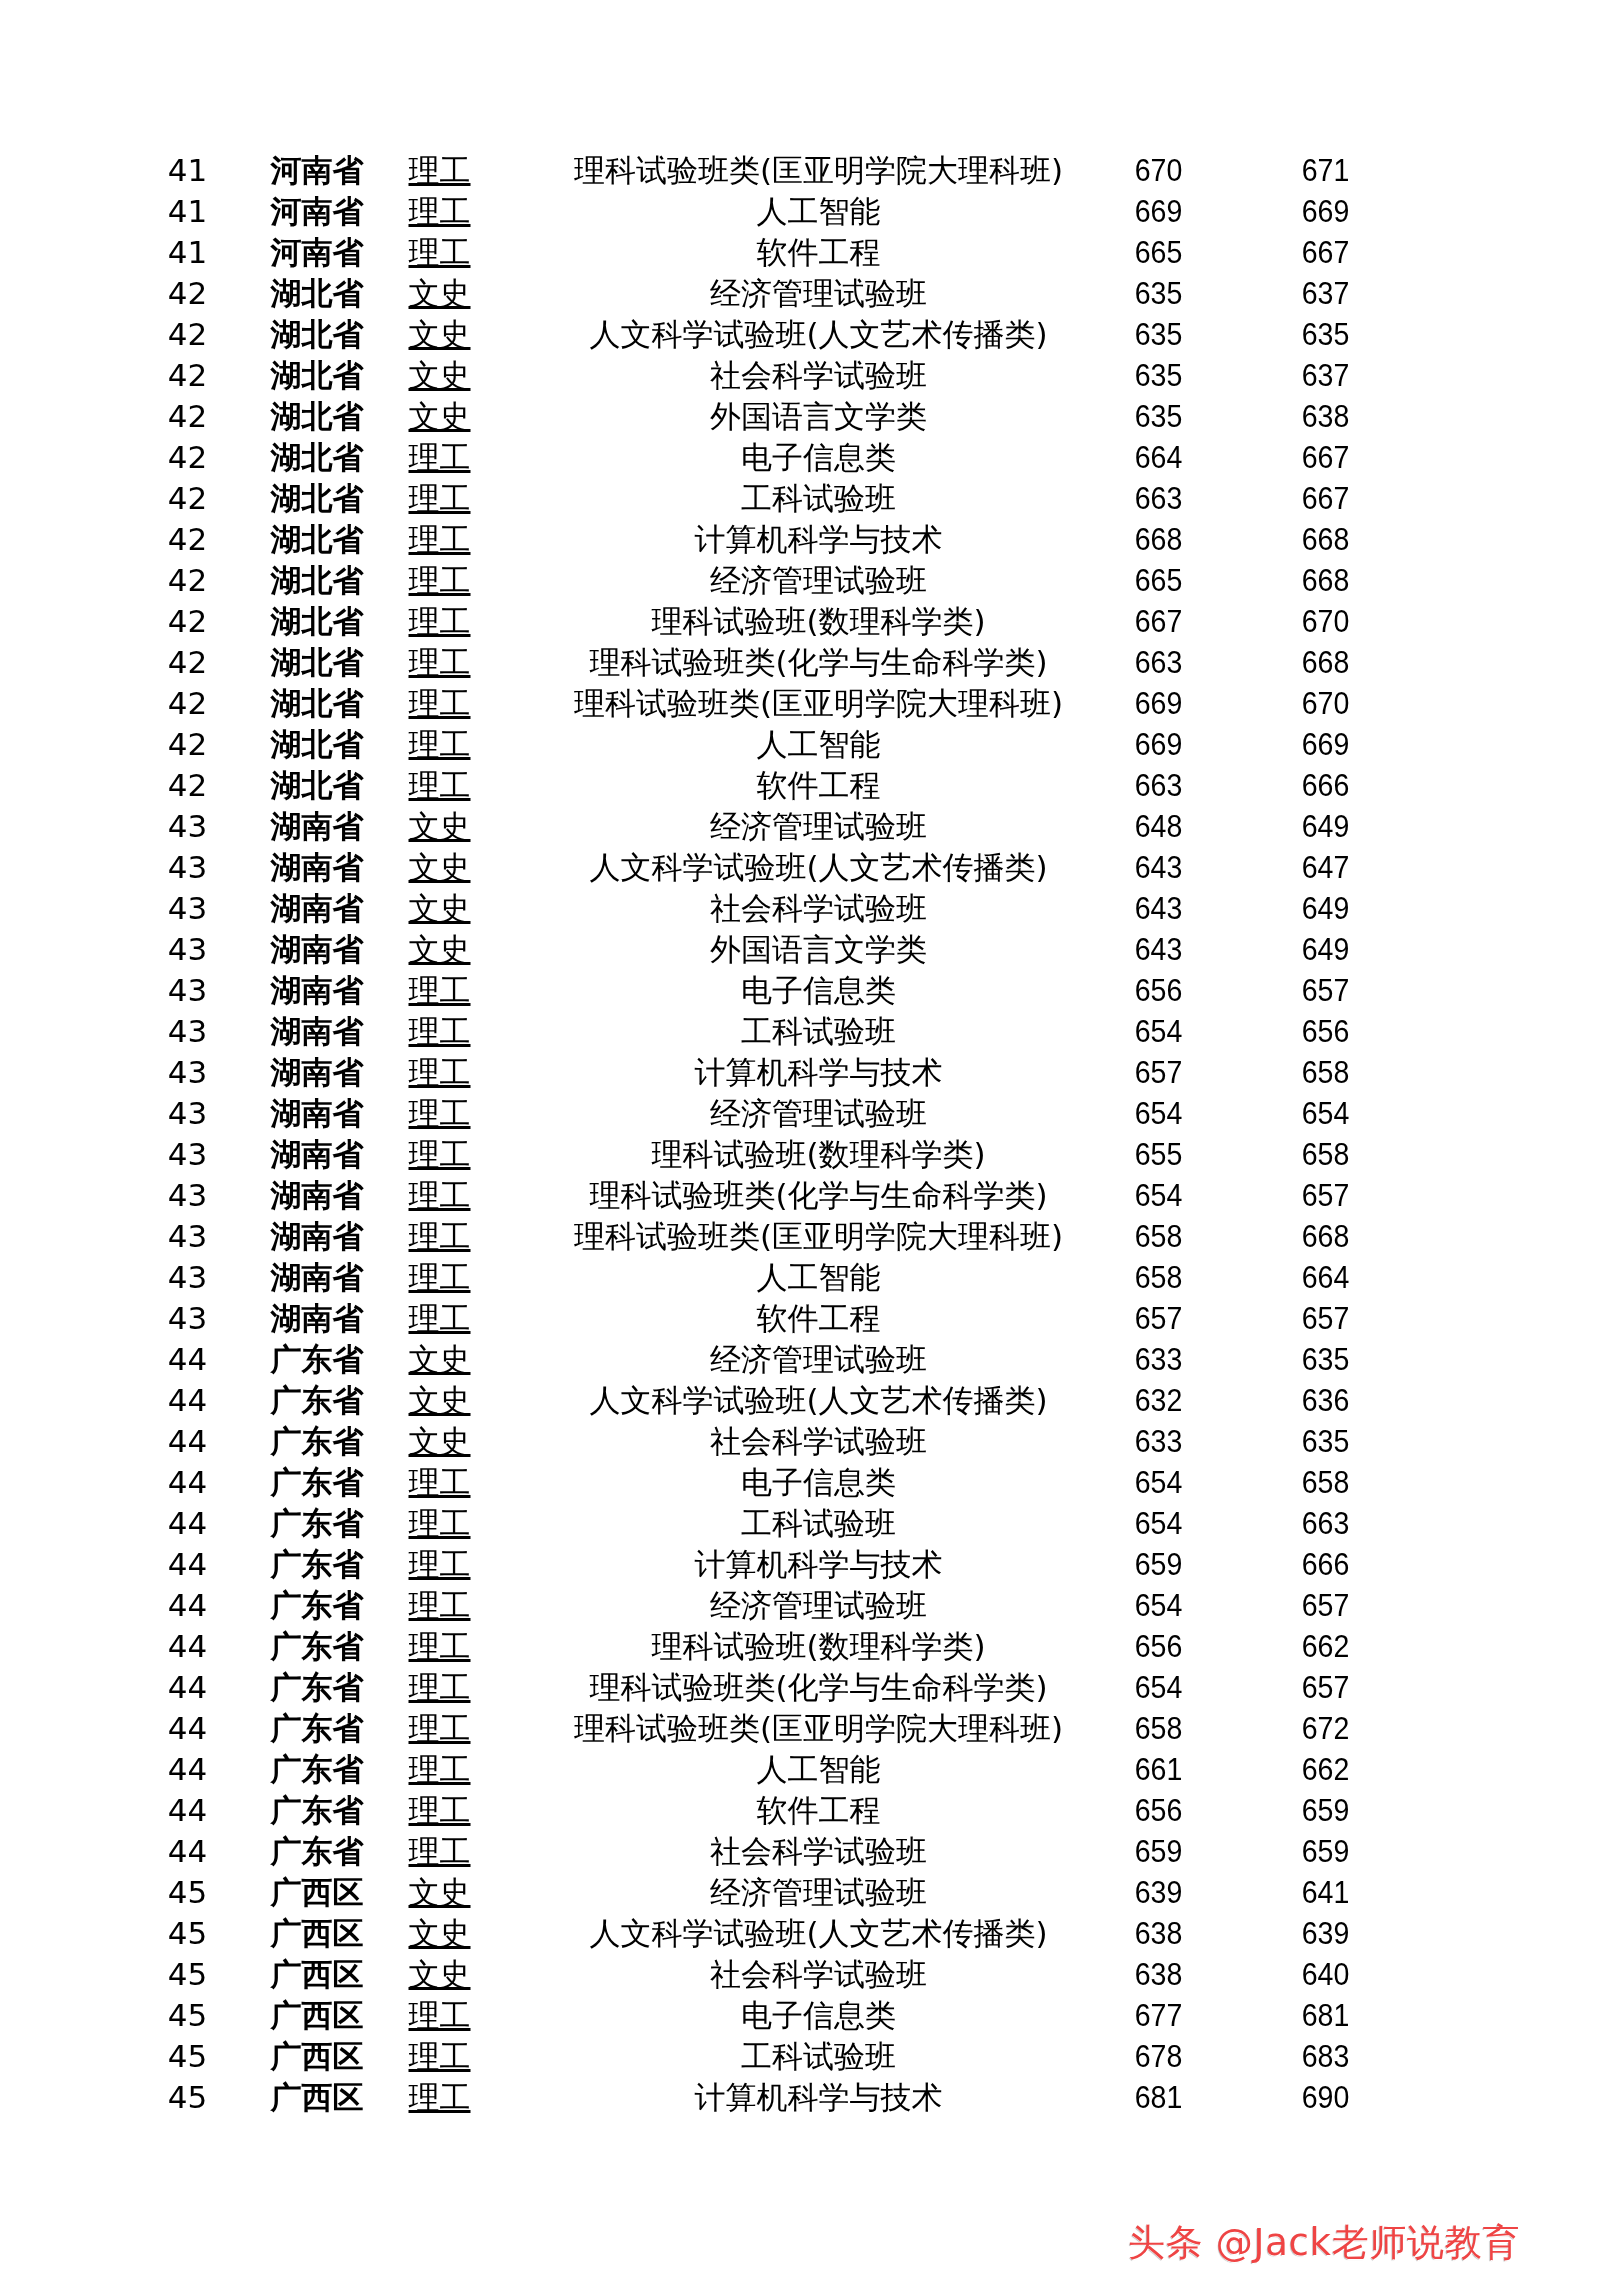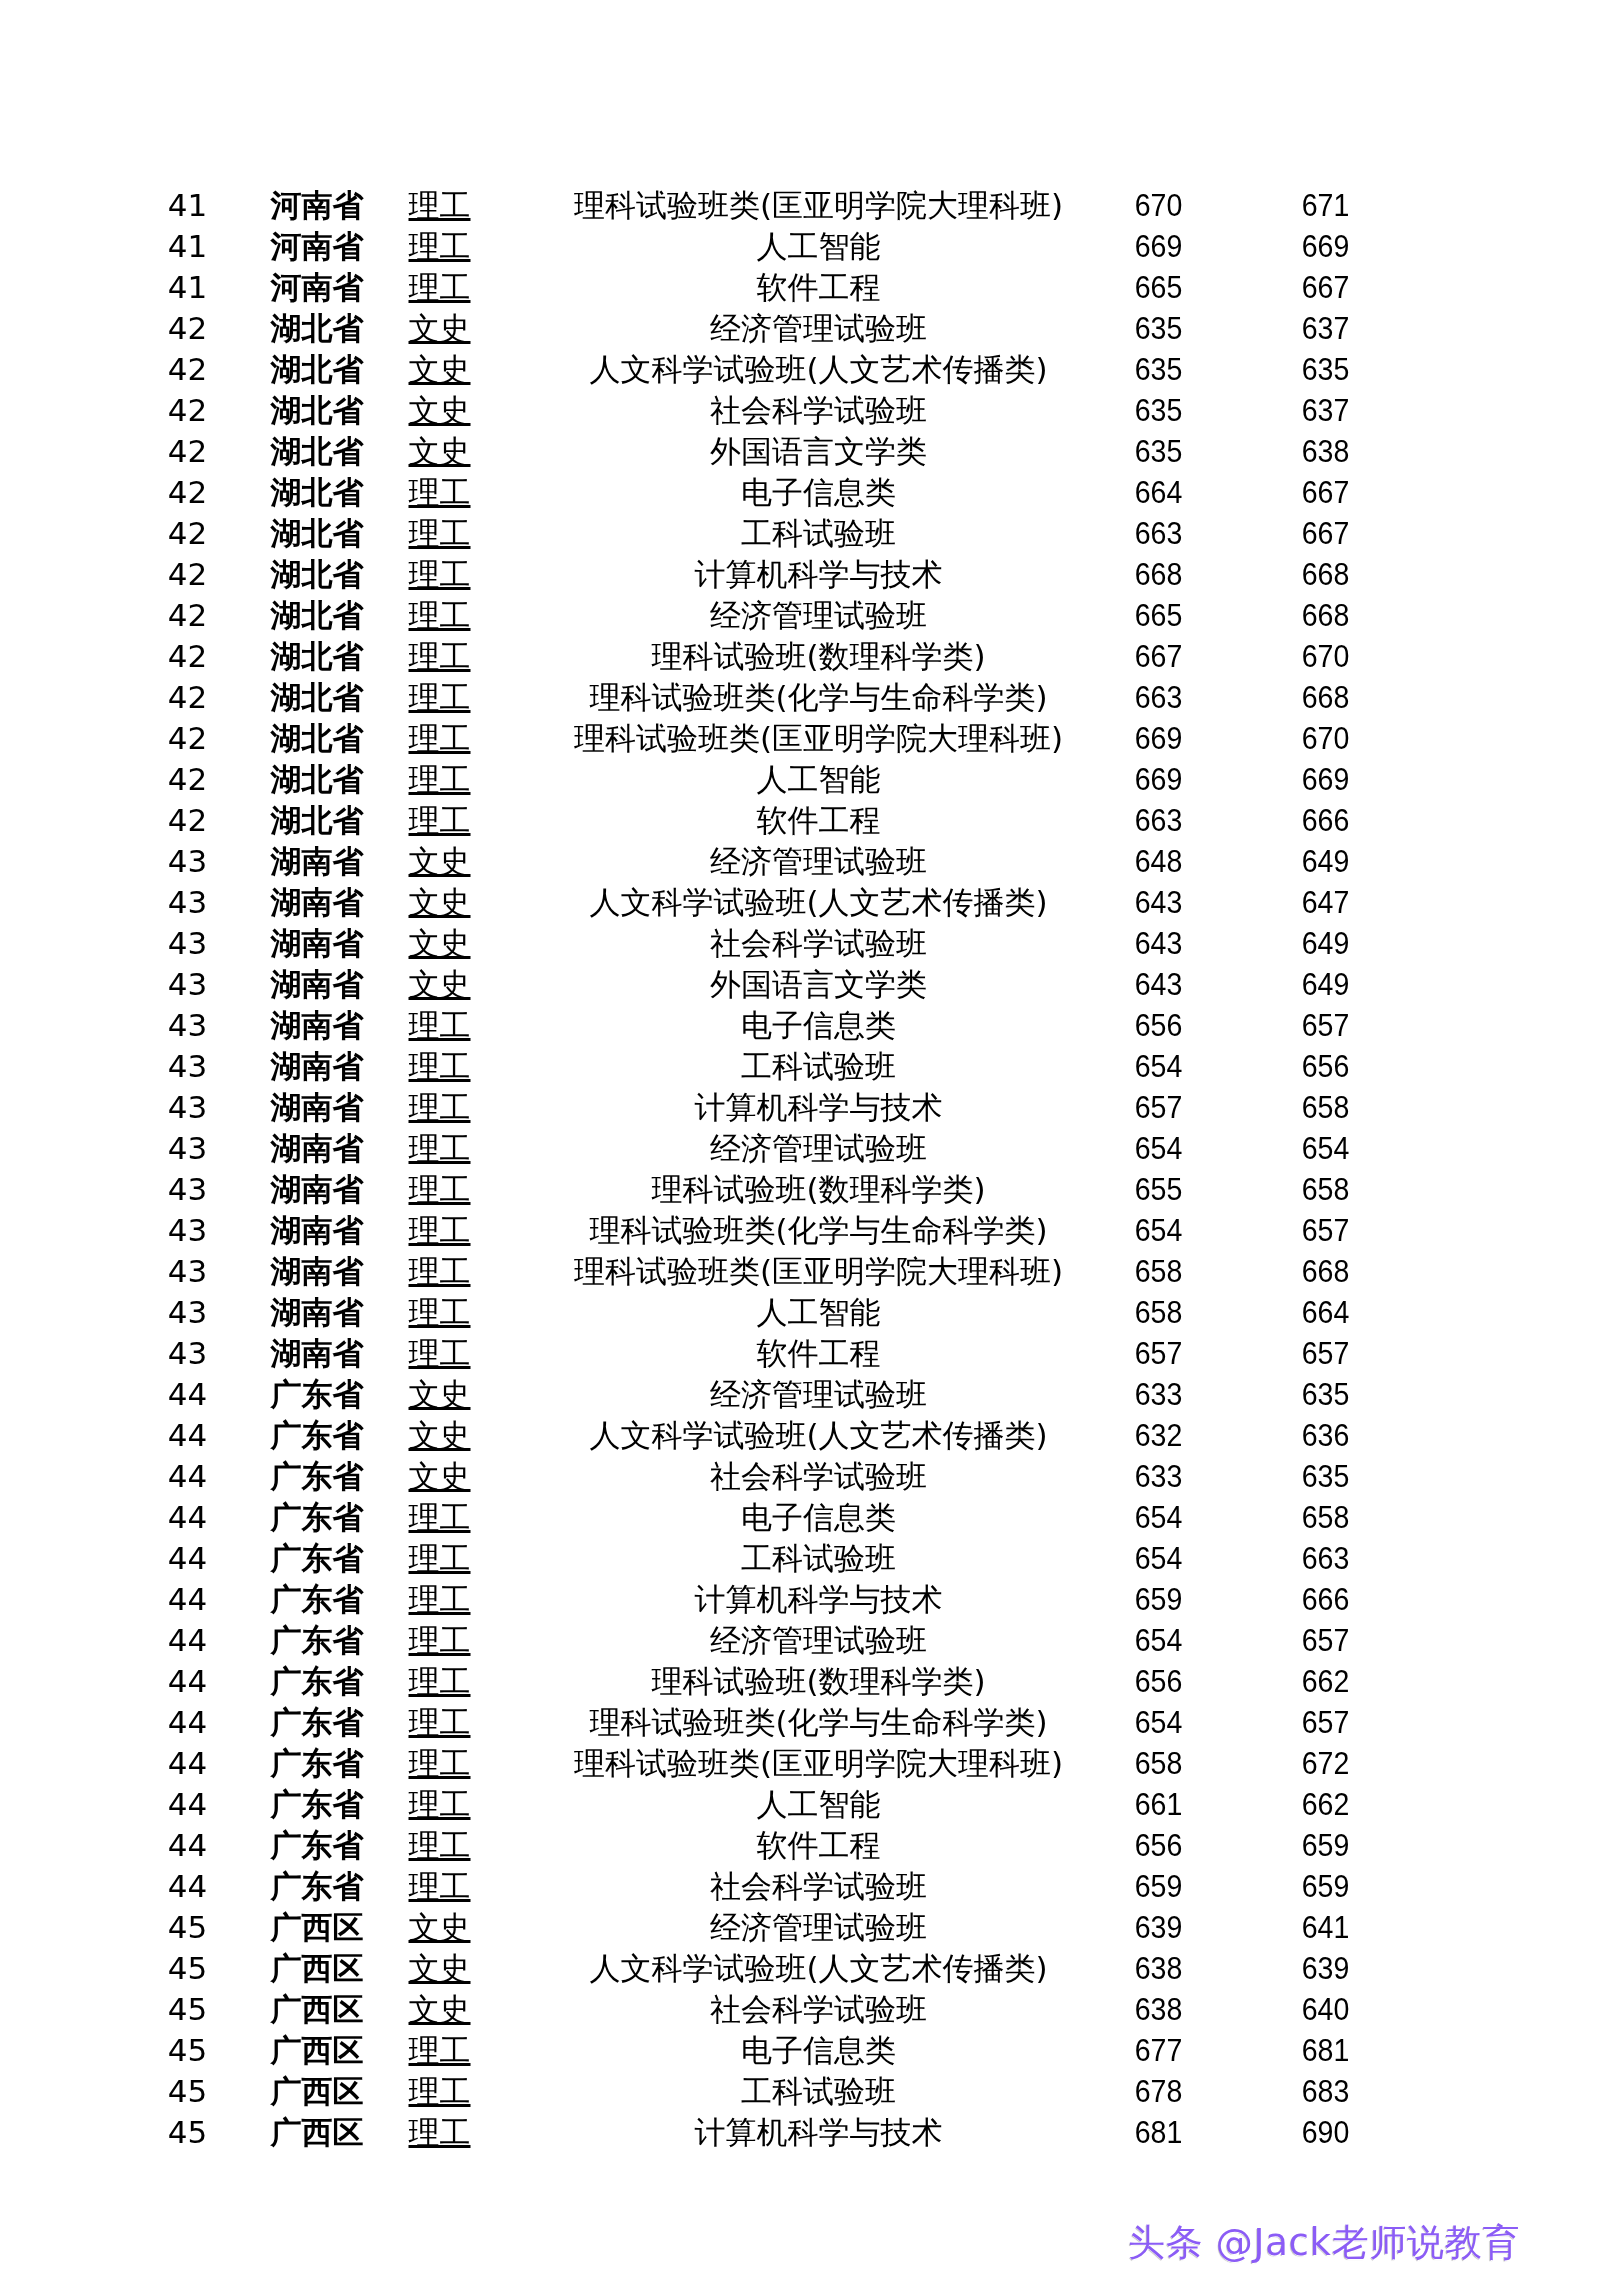--- a/index.html
+++ b/index.html
@@ -2,39 +2,39 @@
 <html style="font-size:11px"><head>
 <meta charset="utf-8">
 <style>
   html, body { margin: 0; padding: 0; background: #ffffff; }
   body {
     width: 1622px; height: 2295px; position: relative; overflow: hidden;
     font-family: "DejaVu Sans", "Liberation Sans", sans-serif;
     color: #000000;
   }
   #table {
-    position: absolute; left: 0; top: 150px; width: 1622px; margin-top: 35px;
+    position: absolute; left: 0; top: 150px; width: 1622px;
   }
   .row {
     position: relative; height: 41px; width: 1622px;
   }
   .cell {
     position: absolute; top: 0; height: 41px; line-height: 41px;
     font-size: 31px; white-space: nowrap; text-align: center;
   }
   .c-code  { left: 157px;  width: 61px; }
   .c-prov  { left: 266px;  width: 102px; font-weight: bold; }
   .c-type  { left: 402px;  width: 75px; text-decoration: underline; }
   .c-major { left: 532px;  width: 573px; }
   .c-min   { left: 1111px; width: 95px; }
   .c-max   { left: 1278px; width: 95px; }
   .num { font-family: "Liberation Sans Narrow", "Liberation Sans", sans-serif; transform: scaleX(0.92); }
   #watermark {
     position: absolute; left: 1128px; top: 2219px; height: 48px; line-height: 48px;
-    font-size: 37px; color: #8b5cf6; white-space: nowrap;
+    font-size: 37px; color: #ef4444; white-space: nowrap;
     text-shadow: 0.7px 0.7px 0 #ffffff, -0.7px 0.7px 0.7px rgba(0,0,0,0.25);
     letter-spacing: 0.7px;
   }
 </style>
 </head>
 <body>
 
 <div id="table">
     <div class="row">
       <div class="cell c-code">41</div>

